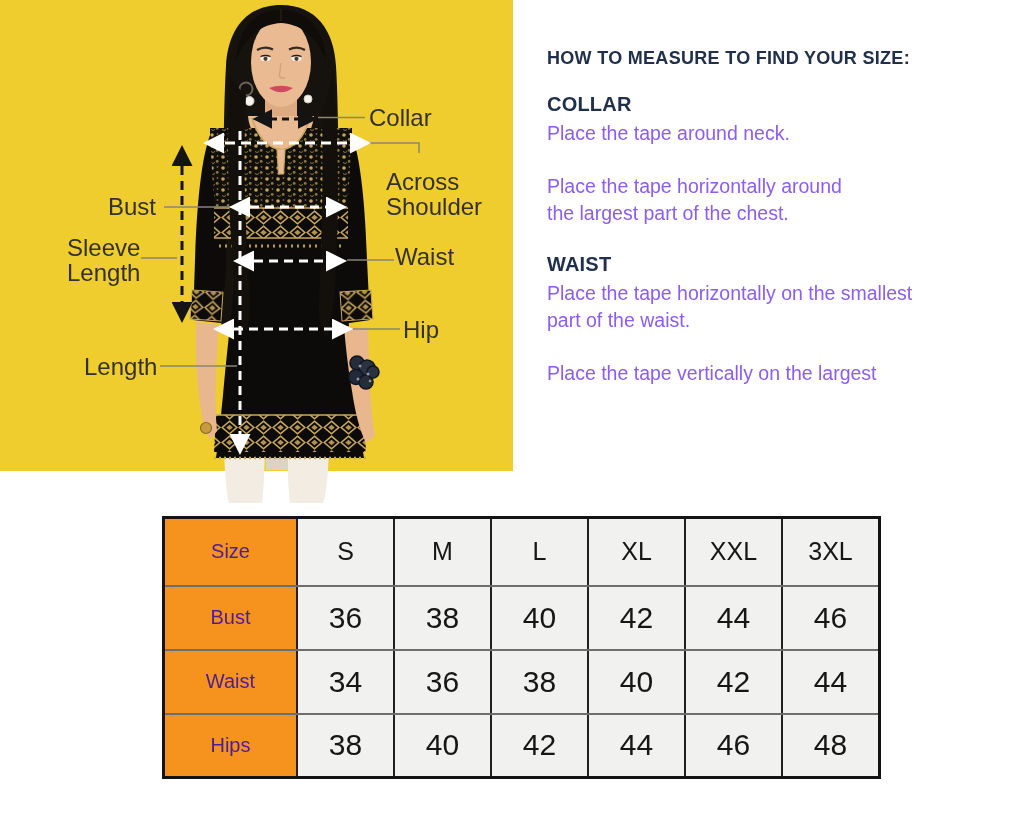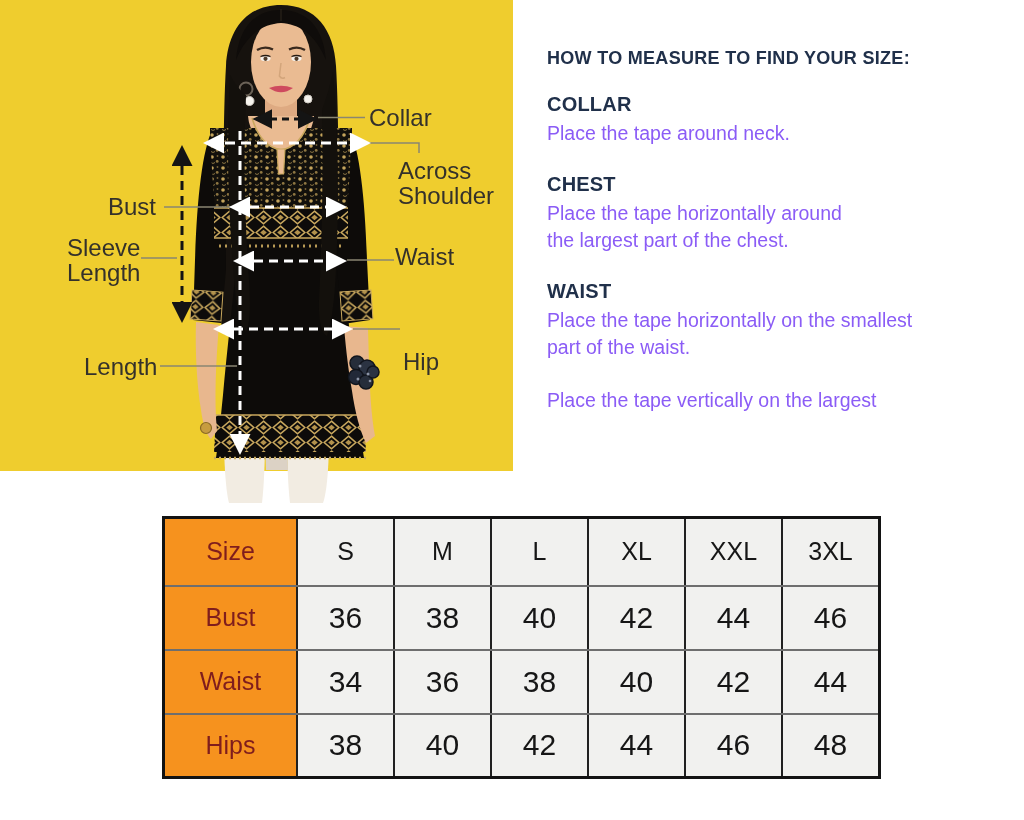--- a/index.html
+++ b/index.html
@@ -13,25 +13,25 @@
   .hero { position:absolute; left:0; top:0; width:513px; height:512px; }
   .hero svg { display:block; }
   .bg-yellow { fill:var(--panel-yellow); }
 
   .m-label {
     position:absolute; font-size:24px; line-height:24px;
     color:var(--label-ink); white-space:nowrap;
   }
   .m-label div { line-height:25px; }
   #lbl-collar  { left:369px; top:106px; }
-  #lbl-across  { left:386px; top:158px;margin-left:12px; }
+  #lbl-across  { left:386px; top:169px; }
   #lbl-bust    { left:96px;  top:195px; width:60px; text-align:right; }
   #lbl-sleeve  { left:67px;  top:235px; }
   #lbl-waist   { left:395px; top:245px; }
-  #lbl-hip     { left:403px; top:318px;margin-top:32px; }
+  #lbl-hip     { left:403px; top:318px; }
   #lbl-length  { left:84px;  top:355px; }
 
   .howto { position:absolute; left:547px; top:48px; width:450px; }
   .howto-title {
     font-size:18px; font-weight:bold; letter-spacing:0.3px;
     color:var(--heading-navy); margin:0 0 24px 0;
   }
   .section { margin-bottom:25px; }
   .section h3 {
     margin:0 0 4px 0; font-size:20px; font-weight:bold;
@@ -43,21 +43,21 @@
   table.size-chart { border-collapse:collapse; border:3px solid #131313; table-layout:fixed; }
   table.size-chart th, table.size-chart td {
     padding:0; text-align:center; vertical-align:middle;
     border-left:2px solid #202020; border-right:2px solid #202020;
     border-top:2px solid #6E6E6E; border-bottom:2px solid #6E6E6E;
   }
   table.size-chart tr { height:64px; }
   table.size-chart tr.head-row { height:68px; }
   .rowhead {
     width:131px; background:var(--accent-orange);
-    color:#7f1d1d; font-size:25px; font-weight:normal;
+    color:#4c1d95; font-size:20px; font-weight:normal;
   }
   .sizecell { width:95px; background:var(--table-cell-bg); color:#161616; font-size:30px; }
   tr.head-row .sizecell { font-size:25px; }
 </style>
 </head>
 <body style="--panel-yellow: #EFCD2E; --accent-orange: #F6921E; --heading-navy: #20304A; --table-cell-bg: #F1F1EF; --gold: #C2A258; --label-ink: #34312B;">
 
 <div class="hero">
   <svg width="513" height="512" viewBox="0 0 513 512">
     <defs>
@@ -203,21 +203,20 @@
 
 <div class="howto">
   <div class="howto-title">HOW TO MEASURE TO FIND YOUR SIZE:</div>
 
   <div class="section">
     <h3>COLLAR</h3>
     <div class="line">Place the tape around neck.</div>
   </div>
 
   <div class="section">
-    <h3>CHEST</h3>
     <div class="line">Place the tape horizontally around</div>
     <div class="line">the largest part of the chest.</div>
   </div>
 
   <div class="section">
     <h3>WAIST</h3>
     <div class="line">Place the tape horizontally on the smallest</div>
     <div class="line">part of the waist.</div>
   </div>
 

